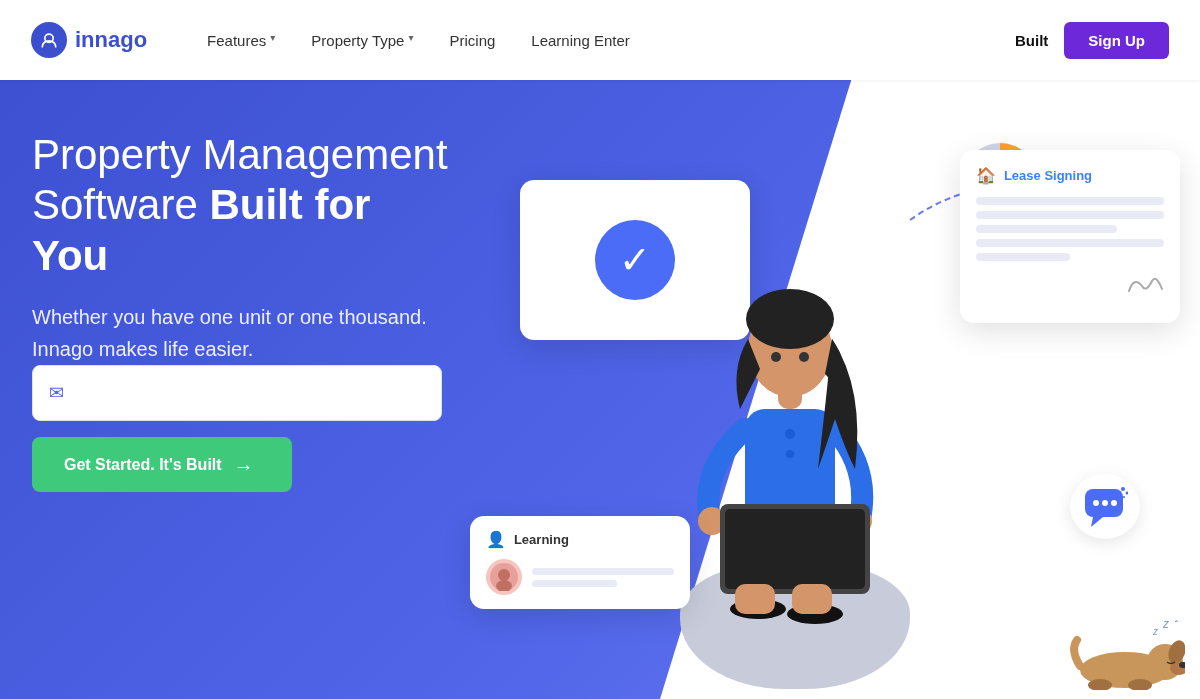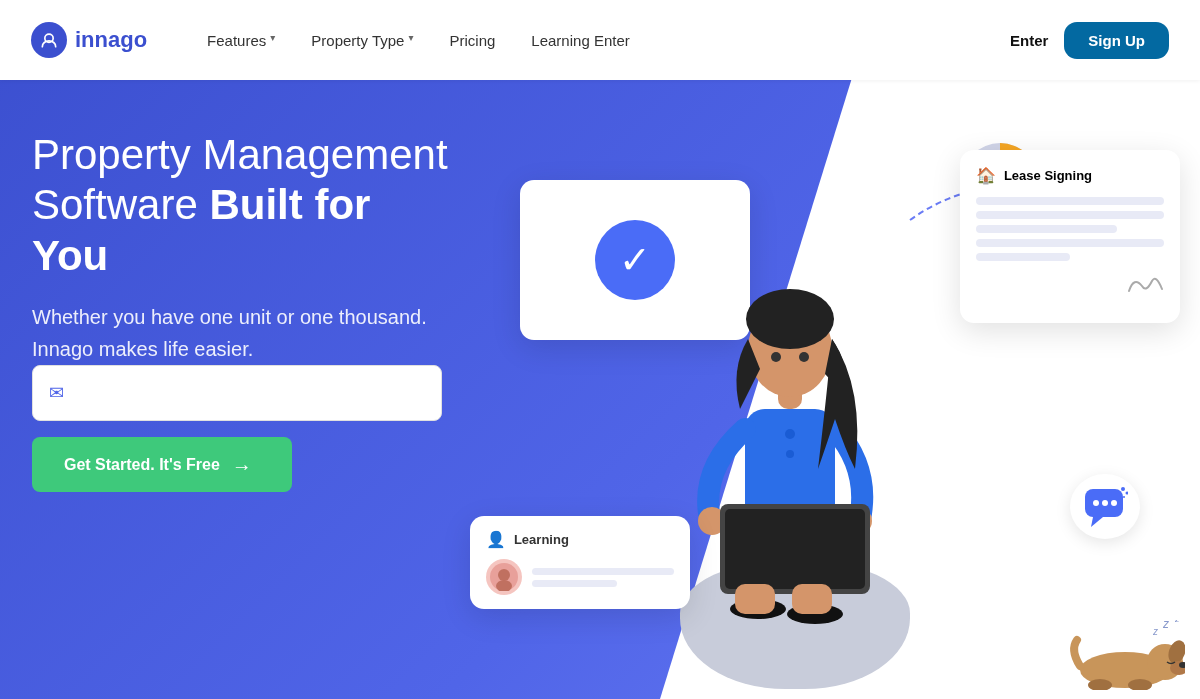--- a/index.html
+++ b/index.html
@@ -59,24 +59,24 @@
     }
     .login-btn {
       font-size: 15px;
       font-weight: 700;
       color: #111;
       cursor: pointer;
       background: none;
       border: none;
     }
     .signup-btn {
-      background: #0369a1;
+      background: #6d28d9;
       color: #fff;
       border: none;
-      border-radius: 13px;
+      border-radius: 6px;
       padding: 10px 24px;
       font-size: 15px;
       font-weight: 700;
       cursor: pointer;
     }
 
     
     .hero-bg {
       position: absolute;
       top: 0; left: 0;
@@ -203,21 +203,21 @@
       box-shadow: 0 8px 30px rgba(0,0,0,0.12);
       padding: 16px;
     }
     .card-lease-header {
       display: flex;
       align-items: center;
       gap: 8px;
       margin-bottom: 12px;
     }
     .lease-icon { color: #4a6cf7; font-size: 16px; }
-    .lease-title { font-size: 13px; font-weight: 600; color: #000000; }
+    .lease-title { font-size: 13px; font-weight: 600; color: #3b82f6; }
     .lease-lines { display: flex; flex-direction: column; gap: 6px; }
     .lease-line {
       height: 8px;
       background: #e8eaf6;
       border-radius: 4px;
     }
     .lease-line.full { width: 100%; }
     .lease-line.three-quarter { width: 75%; }
     .lease-line.half { width: 50%; }
     .signature-icon {
@@ -329,21 +329,21 @@
     </span>
     <span class="nav-link">
       <span>Pricing</span>
     </span>
     <span class="nav-link">
       <span>Learning Enter</span>
     </span>
   </div>
 
   <div class="nav-actions">
-    <button class="login-btn">Enter</button>
+    <button class="login-btn">Built</button>
     <button class="signup-btn">Sign Up</button>
   </div>
 </nav>
 
 <div class="hero-bg">
   <div class="hero-blue"></div>
 </div>
 
 <div class="hero-content">
   <h1 class="hero-title">
@@ -352,21 +352,21 @@
       <span>Software </span><strong>Built for You</strong>
     </span>
   </h1>
   <p class="hero-subtitle">Whether you have one unit or one thousand.<br>Innago makes life easier.</p>
 
   <div class="email-input-wrapper">
     <span class="email-icon">✉</span>
   </div>
 
   <button class="cta-btn">
-    <span>Get Started. It's Free</span>
+    <span>Get Started. It's Built</span>
     <span class="cta-arrow">→</span>
   </button>
 </div>
 
 <div class="illustration-area">
 
   <div class="card-check">
     <div class="check-circle">✓</div>
   </div>
 

